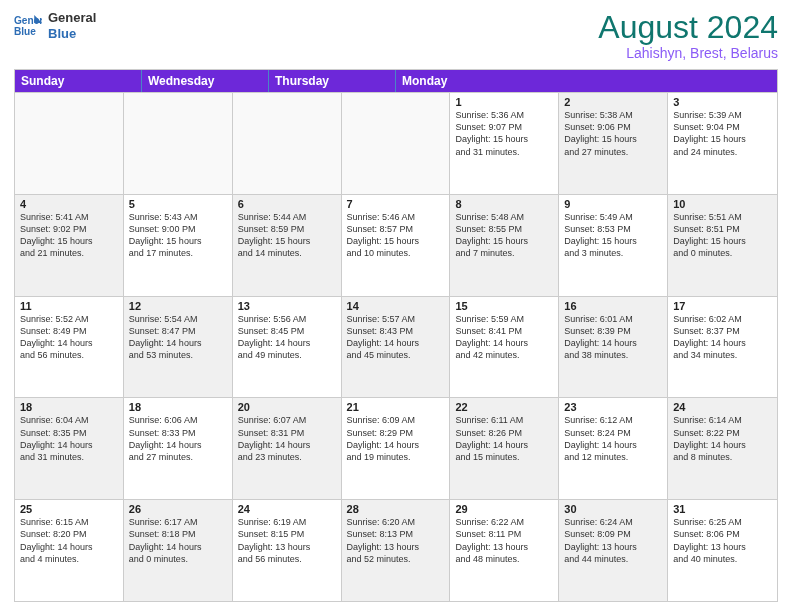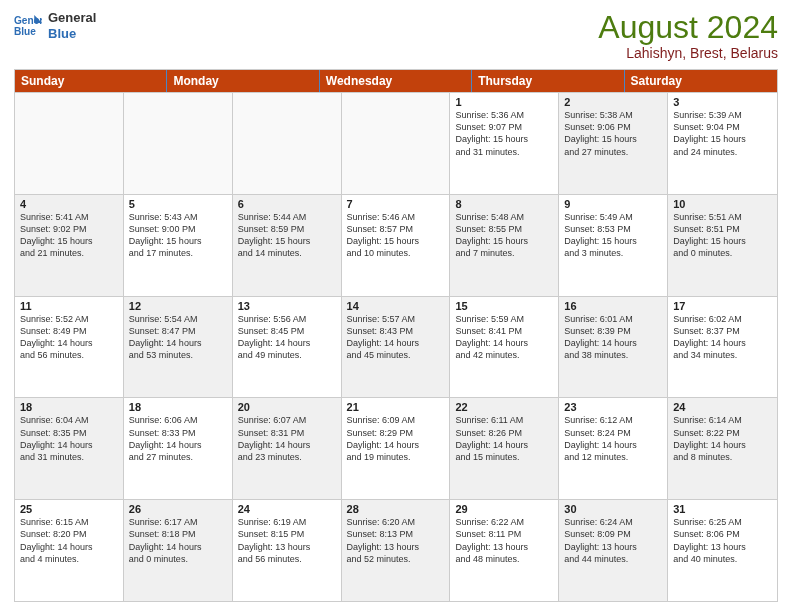--- a/index.html
+++ b/index.html
@@ -31,37 +31,37 @@
     .logo-icon {
       width: 28px;
       height: 28px;
     }
     .title-block {
       text-align: right;
     }
     .main-title {
       font-size: 32px;
       font-weight: normal;
-      color: #4d7c0f;
+      color: #0f766e;
       line-height: 1.1;
     }
     .subtitle {
       font-size: 14px;
-      color: #7f1d1d;
+      color: #8b5cf6;
     }
     .calendar {
       flex: 1;
       display: flex;
       flex-direction: column;
       border: 1px solid #ccc;
     }
     .cal-header {
       display: grid;
-      grid-template-columns: repeat(5, 1fr);
-      background: #c2410c;
+      grid-template-columns: repeat(6, 1fr);
+      background: #6d28d9;
     }
     .cal-header-cell {
       color: #fff;
       font-size: 12px;
       font-weight: bold;
       padding: 4px 6px;
       text-align: left;
       border-right: 1px solid #4a85c5;
     }
     .cal-header-cell:last-child { border-right: none; }
@@ -118,24 +118,23 @@
     </div>
     <div class="title-block">
       <div class="main-title">August 2024</div>
       <div class="subtitle">Lahishyn, Brest, Belarus</div>
     </div>
   </div>
 
   <div class="calendar">
     <div class="cal-header">
     <div class="cal-header-cell">Sunday</div>
-        <div class="cal-header-cell">Monday</div>
         <div class="cal-header-cell">Wednesday</div>
         <div class="cal-header-cell">Thursday</div>
-        <div class="cal-header-cell">Saturday</div>
+        <div class="cal-header-cell">Monday</div>
       </div>
     <div class="cal-body">
     <div class="cal-row">
           <div class="cal-cell empty"></div>
           <div class="cal-cell empty"></div>
           <div class="cal-cell empty"></div>
           <div class="cal-cell empty"></div>
           <div class="cal-cell">
             <span class="day-num">1</span>
             <div class="cell-text">Sunrise: 5:36 AM<br>Sunset: 9:07 PM<br>Daylight: 15 hours<br>and 31 minutes.</div>

